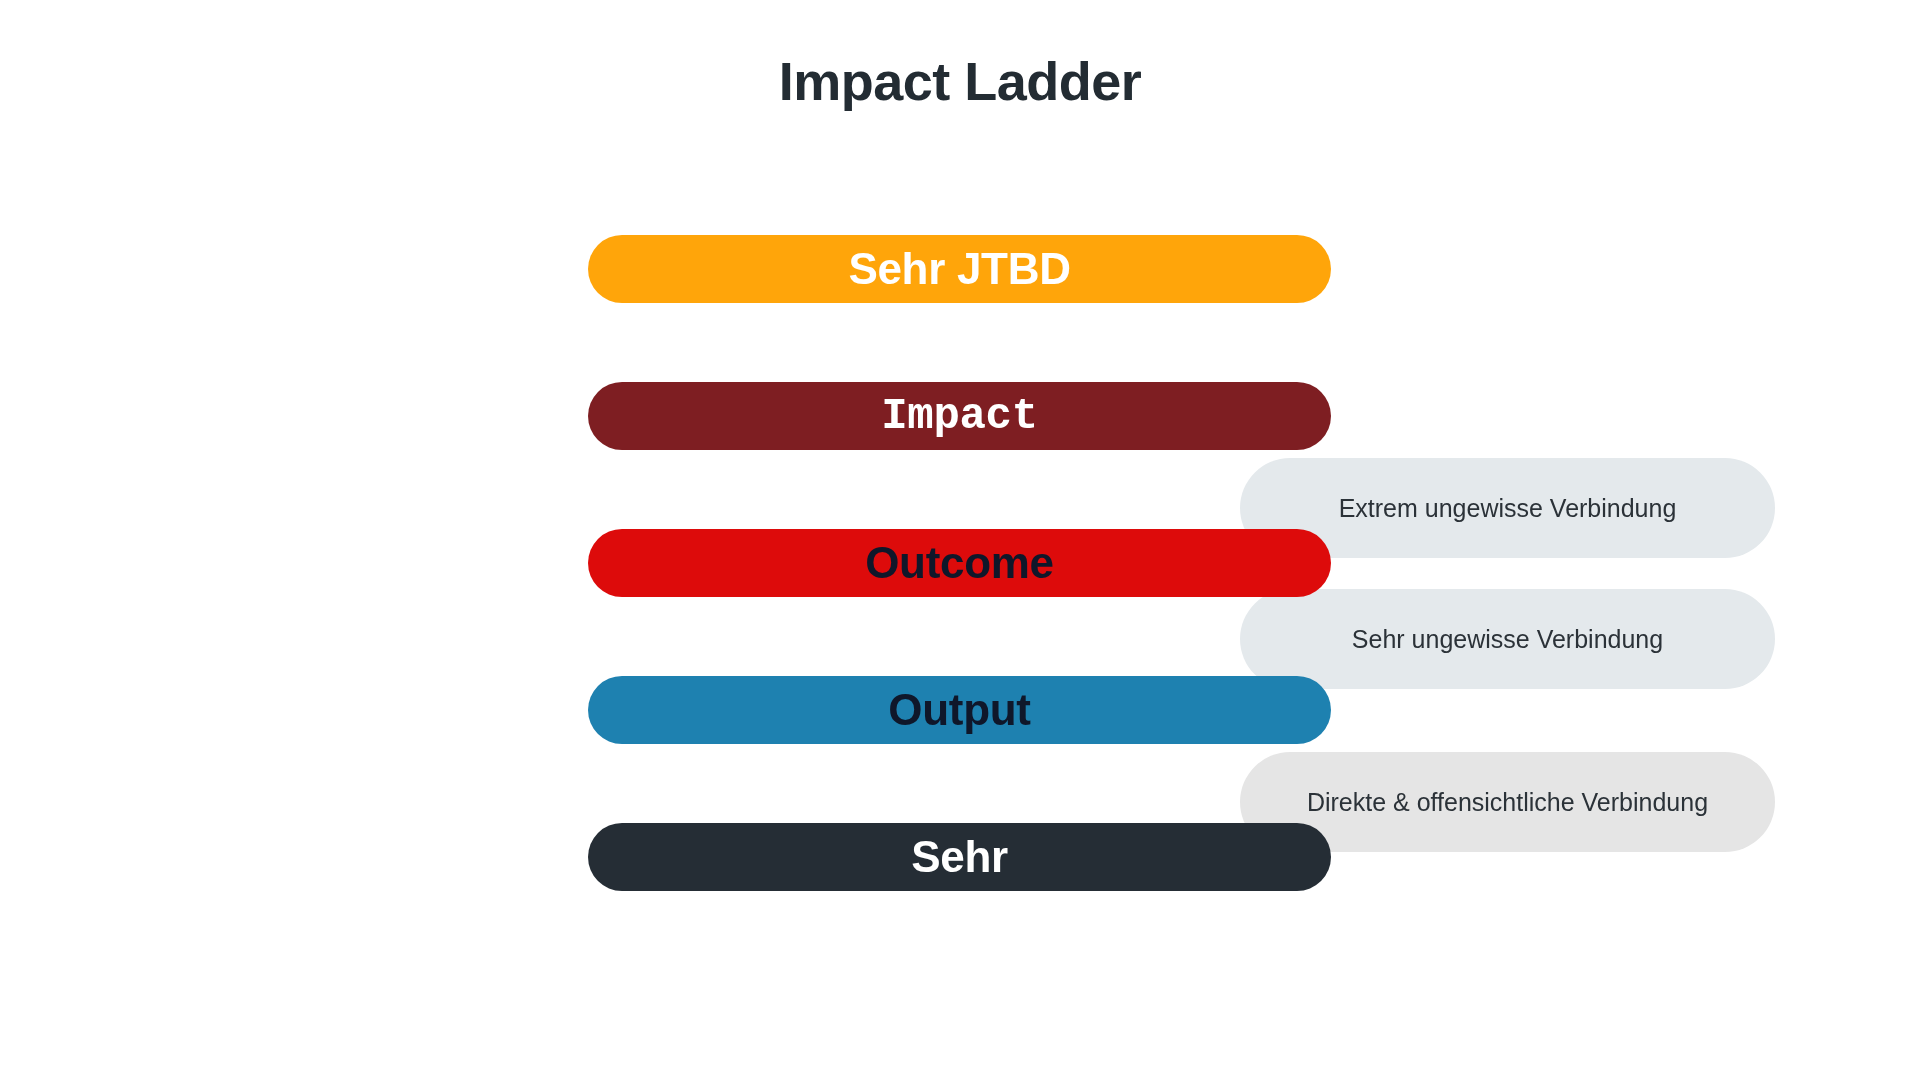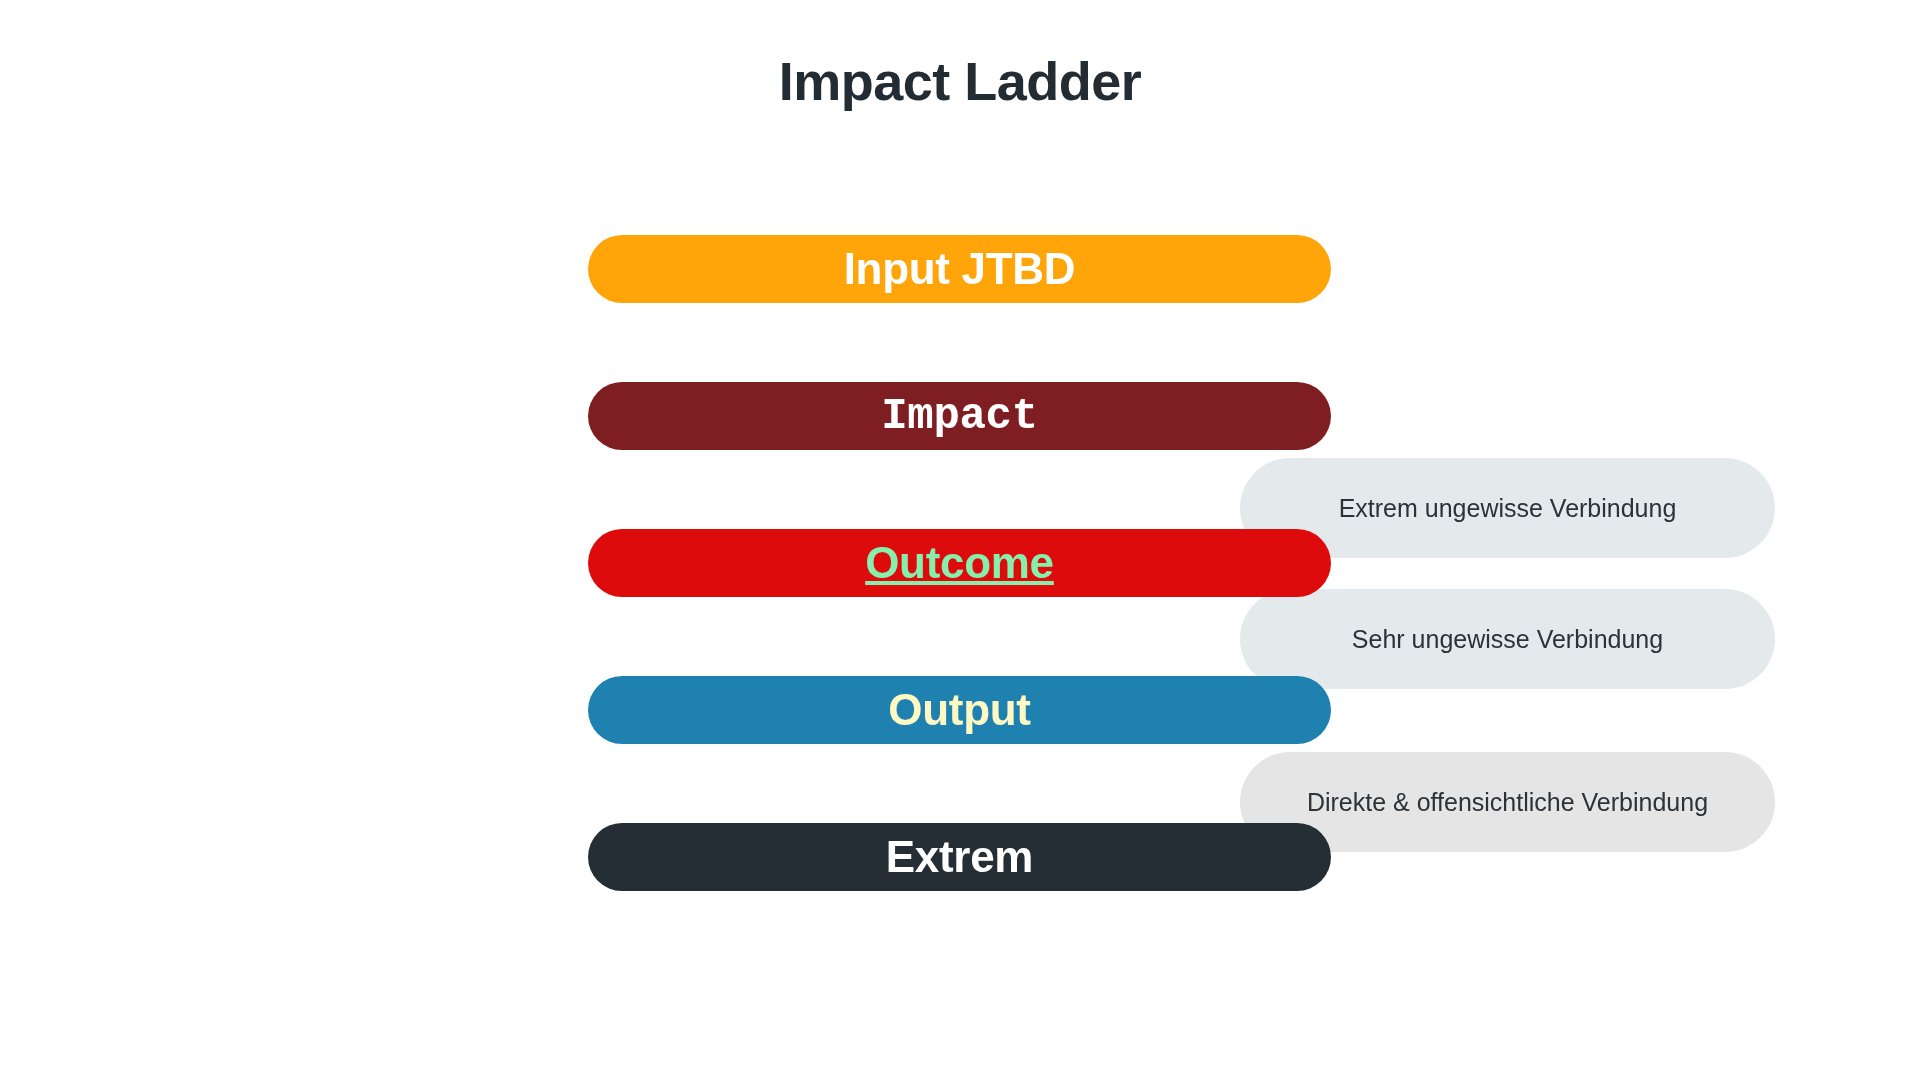--- a/index.html
+++ b/index.html
@@ -104,32 +104,32 @@
 
   <div class="connector-pill" id="pill-1" style="background: rgb(228, 233, 236);">
     <span class="connector-label" style="color: rgb(43, 50, 56);">Sehr ungewisse Verbindung</span>
   </div>
 
   <div class="connector-pill" id="pill-2" style="background: #e5e5e5;">
     <span class="connector-label" style="color: rgb(43, 50, 56);">Direkte &amp; offensichtliche Verbindung</span>
   </div>
 
   <div class="ladder-bar" id="bar-0" style="background: rgb(255, 165, 10);">
-    <span class="bar-label" style="color: rgb(255, 255, 255);">Input JTBD</span>
+    <span class="bar-label" style="color: rgb(255, 255, 255);">Sehr JTBD</span>
   </div>
 
   <div class="ladder-bar" id="bar-1" style="background: rgb(126, 30, 34);">
     <span class="bar-label" style="color: rgb(255, 255, 255); font-family: Liberation Mono, monospace;">Impact</span>
   </div>
 
   <div class="ladder-bar" id="bar-2" style="background: rgb(221, 11, 11);">
-    <span class="bar-label" style="color: #86efac; text-decoration: underline;">Outcome</span>
+    <span class="bar-label" style="color: #0f172a;">Outcome</span>
   </div>
 
   <div class="ladder-bar" id="bar-3" style="background: rgb(30, 129, 176);">
-    <span class="bar-label" style="color: #fef9c3;">Output</span>
+    <span class="bar-label" style="color: #0f172a;">Output</span>
   </div>
 
   <div class="ladder-bar" id="bar-4" style="background: rgb(37, 45, 53);">
-    <span class="bar-label" style="color: rgb(255, 255, 255);">Extrem</span>
+    <span class="bar-label" style="color: rgb(255, 255, 255);">Sehr</span>
   </div>
 
 </div>
 
 </body></html>

